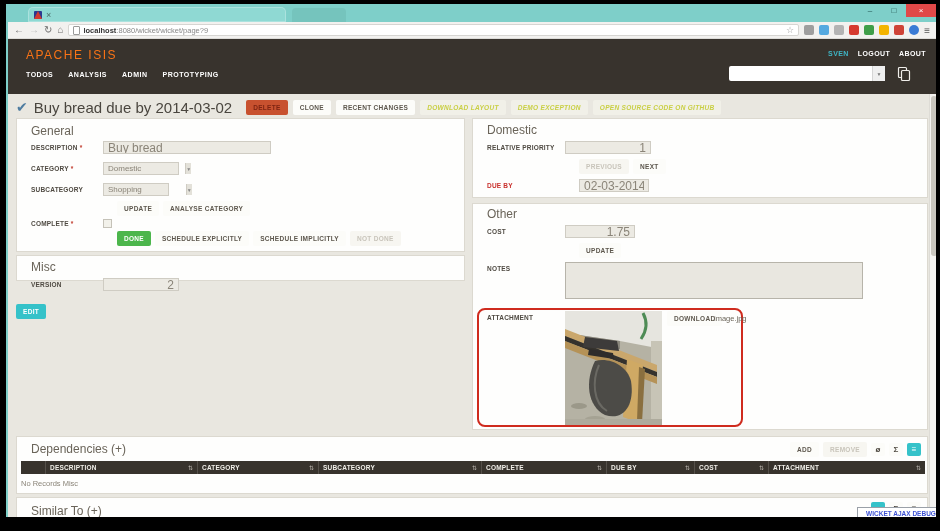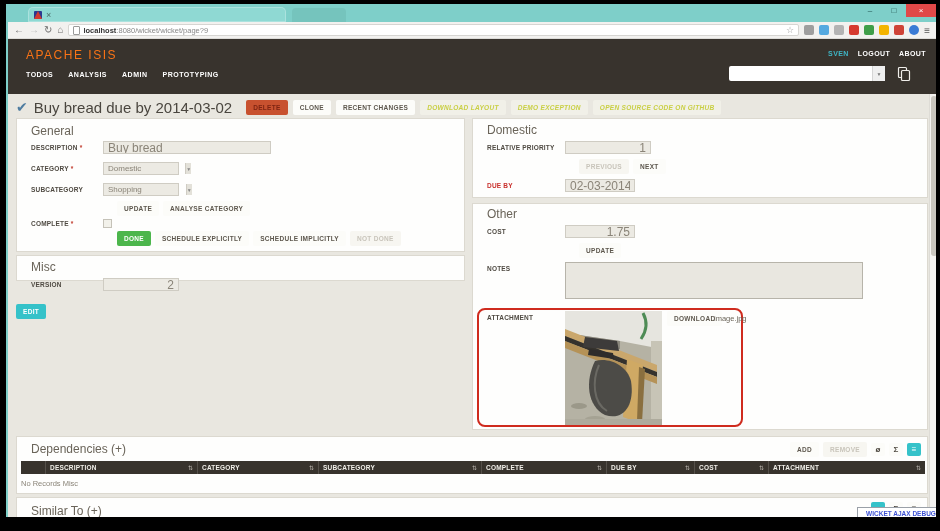--- a/index.html
+++ b/index.html
@@ -214,21 +214,21 @@
       </div>
       <div class="prow" style="top:43px;">
         <span class="plabel"><span>CATEGORY</span> <span class="req">*</span></span>
         <div class="tselect" style="width:76px;">
           <span class="tsel-text">Domestic</span>
           <span class="tsel-arrow">▼</span>
         </div>
       </div>
       <div class="prow" style="top:64px;">
         <span class="plabel">SUBCATEGORY</span>
-        <div class="tselect" style="width:76px;">
+        <div class="tselect" style="width:66px;">
           <span class="tsel-text">Shopping</span>
           <span class="tsel-arrow">▼</span>
         </div>
       </div>
       <div class="prow btnrow" style="top:82px; left:100px;">
         <button class="btn">UPDATE</button>
         <button class="btn">ANALYSE CATEGORY</button>
       </div>
       <div class="prow" style="top:100px;">
         <span class="plabel"><span>COMPLETE</span> <span class="req">*</span></span>
@@ -255,21 +255,21 @@
     <div class="panel" style="left:464px; top:24px; width:456px; height:80px;">
       <div class="ph" style="top:4px;">Domestic</div>
       <div class="prow" style="top:22px;">
         <span class="plabel-r">RELATIVE PRIORITY</span>
         <input class="tinput right" style="width: 86px;" value="1">
       </div>
       <div class="prow btnrow" style="top:40px; left:106px;">
         <button class="btn disabled">PREVIOUS</button>
         <button class="btn">NEXT</button>
       </div>
-      <div class="prow" style="top:60px;">
+      <div class="prow" style="top:60px;gap:14px;">
         <span class="plabel-r due">DUE BY</span>
         <input class="tinput" style="width: 70px;" value="02-03-2014">
       </div>
     </div>
 
     <div class="panel" style="left:464px; top:109px; width:456px; height:227px;">
       <div class="ph" style="top:3px;">Other</div>
       <div class="prow" style="top:21px;">
         <span class="plabel-r">COST</span>
         <input class="tinput right" style="width: 70px;" value="1.75">

